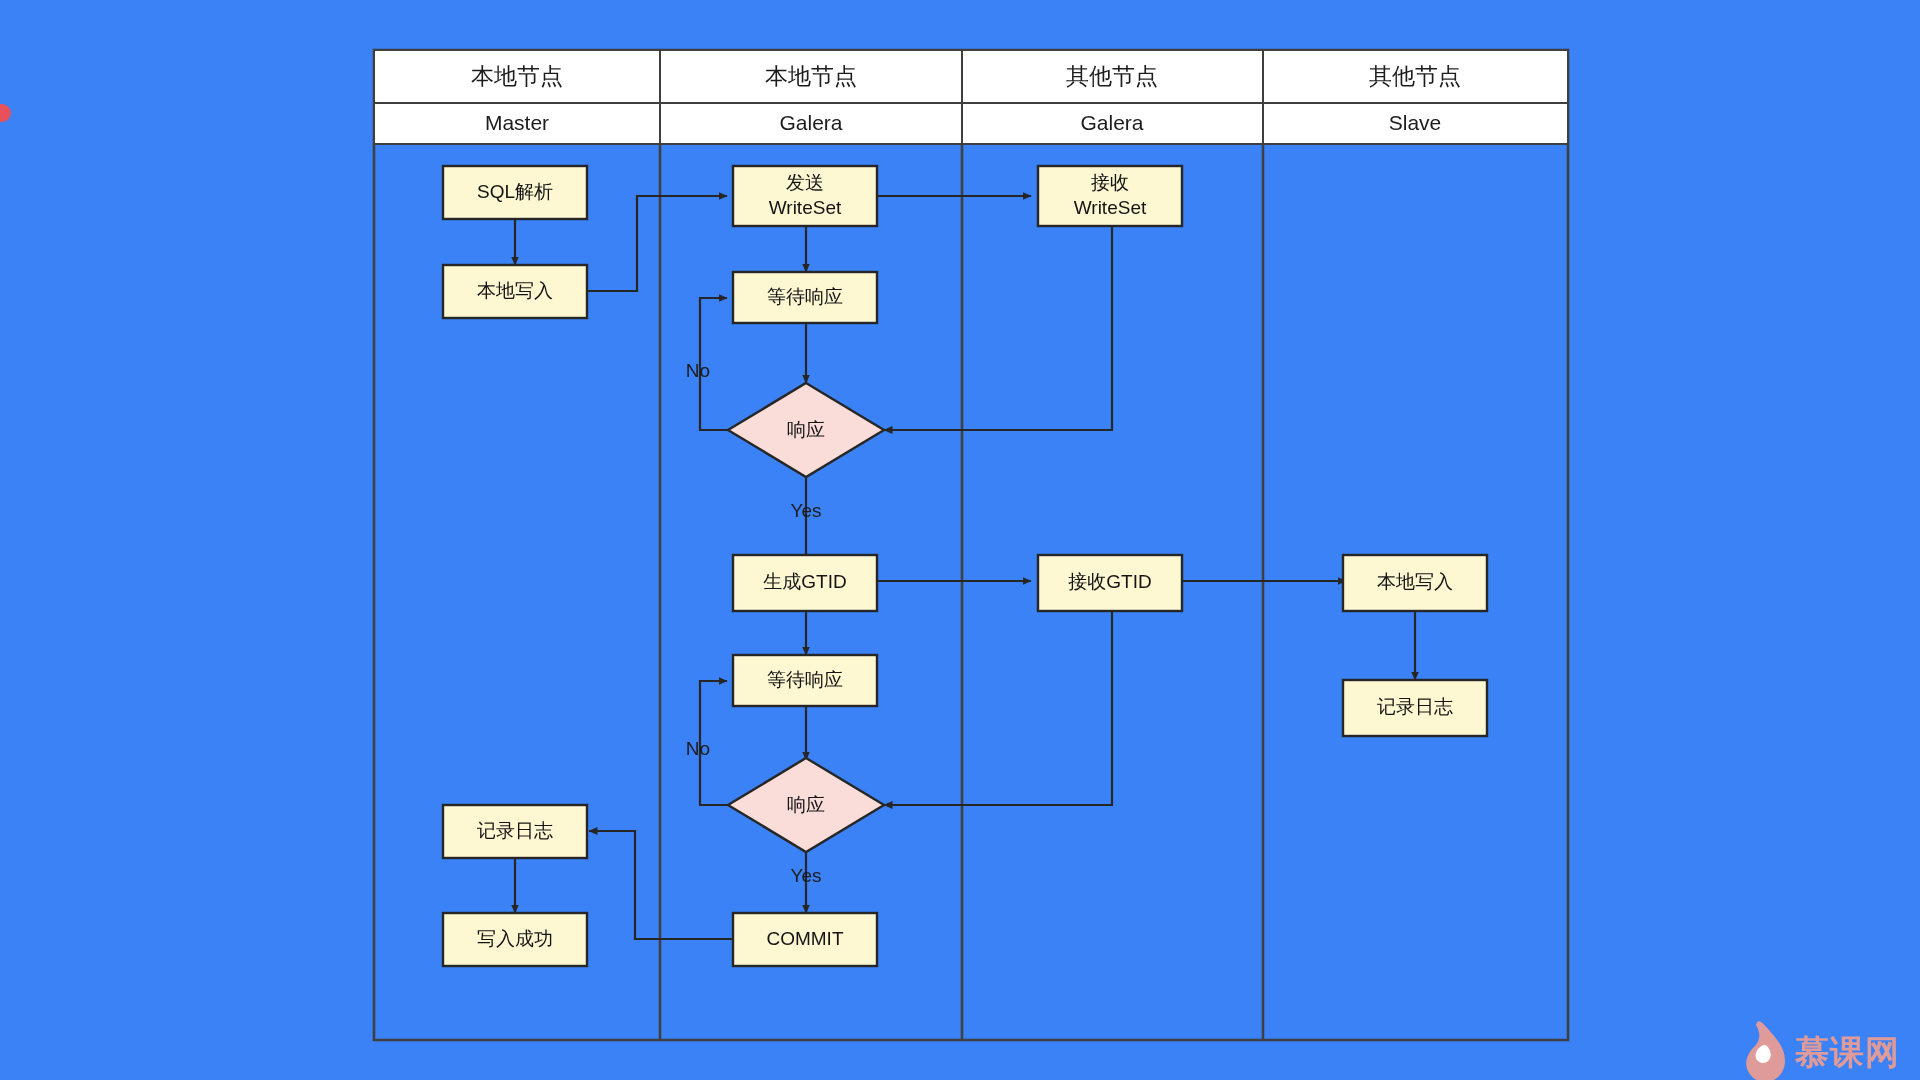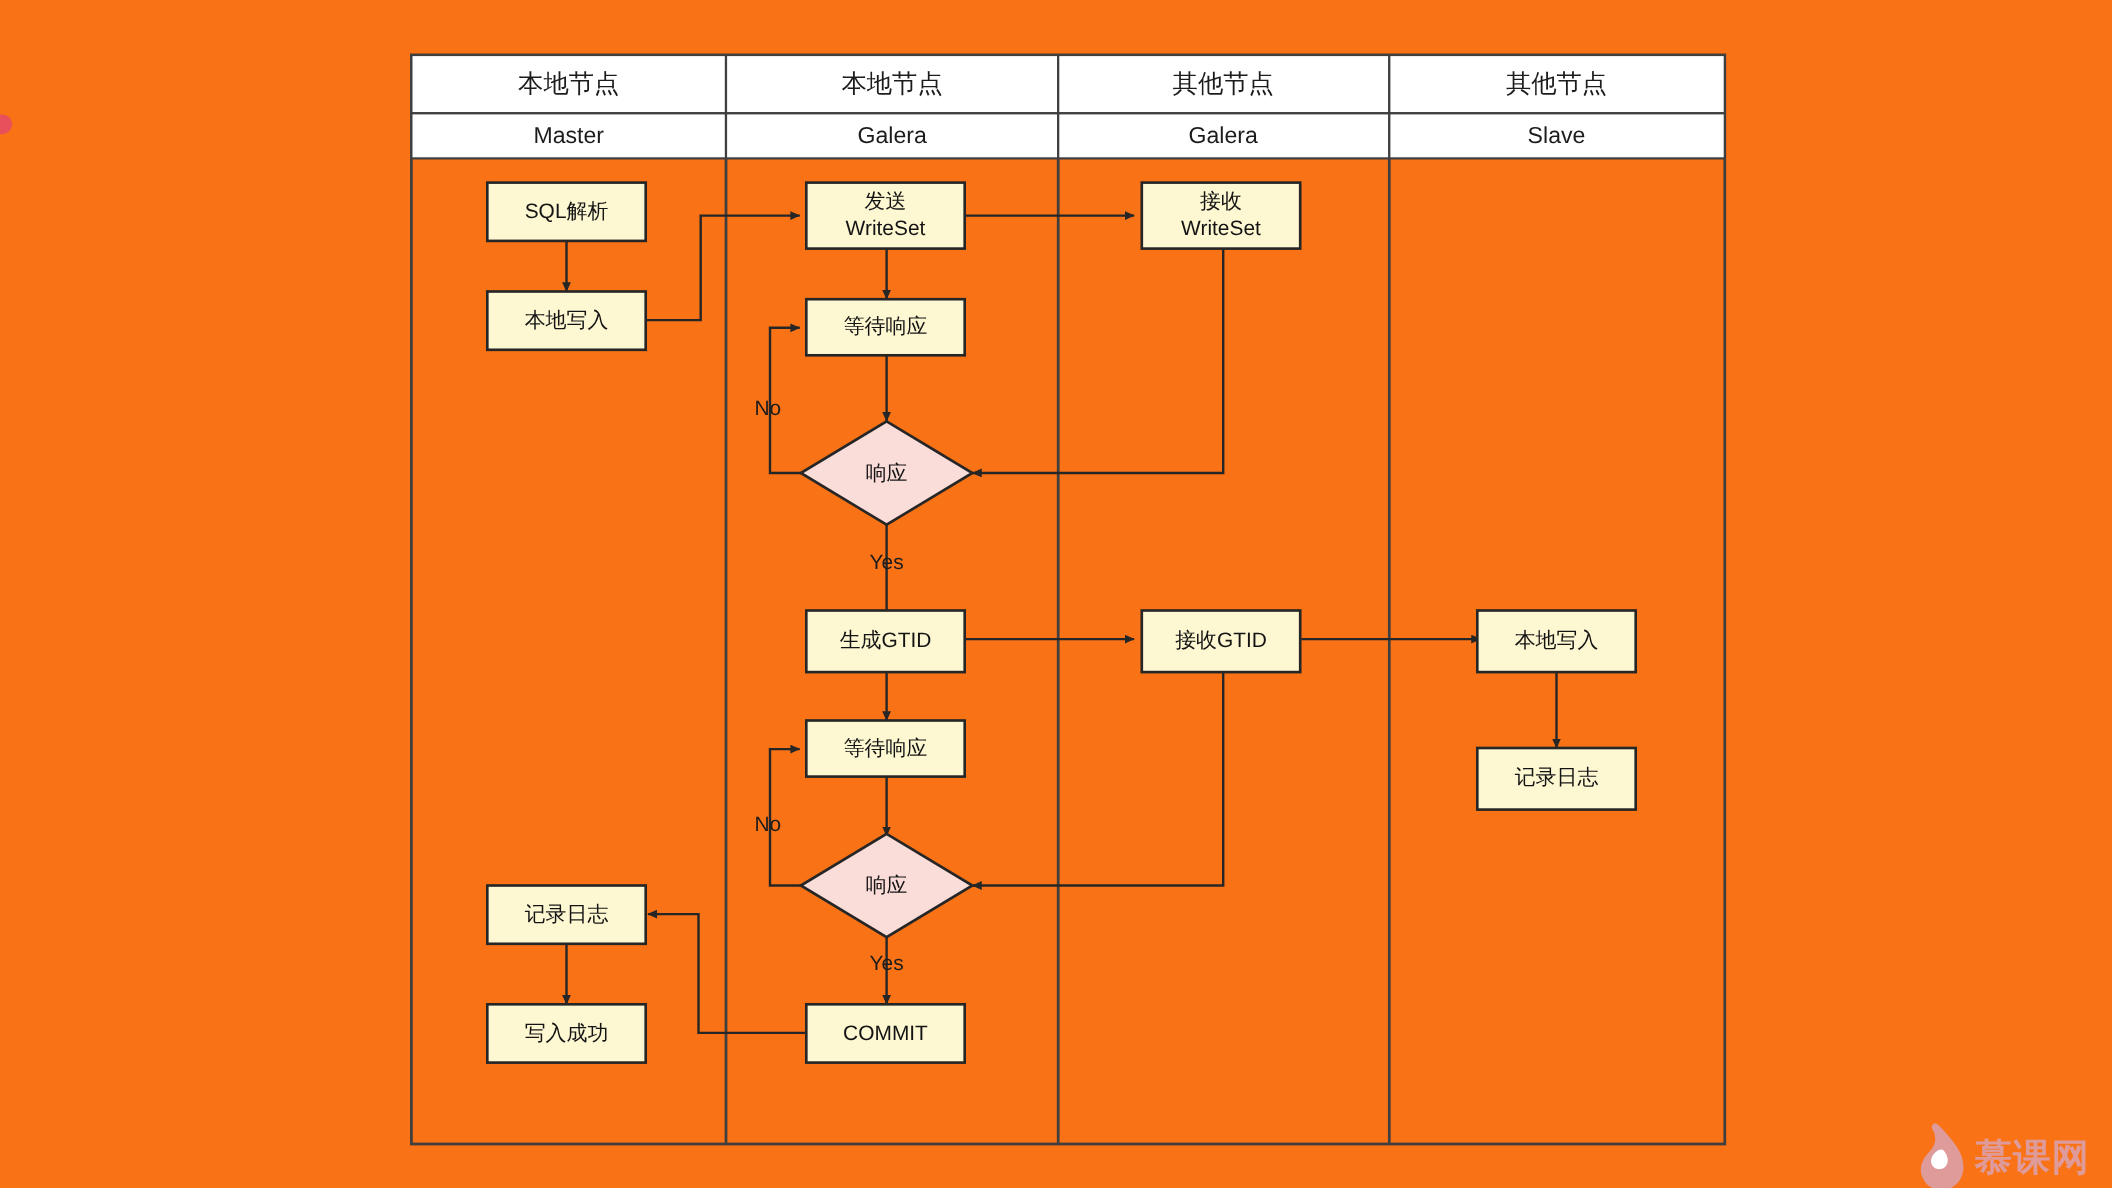--- a/index.html
+++ b/index.html
@@ -8,21 +8,21 @@
     background: #ffffff;
     width: 1920px;
     height: 1080px;
     overflow: hidden;
     font-family: "Liberation Sans", "DejaVu Sans", sans-serif;
   }
   #canvas {
     position: relative;
     width: 1920px;
     height: 1080px;
-    background: #f97316;
+    background: #3b82f6;
   }
   svg#diagram {
     position: absolute;
     left: 0;
     top: 0;
     width: 1920px;
     height: 1080px;
   }
   .lane-box {
     fill: #ffffff;

